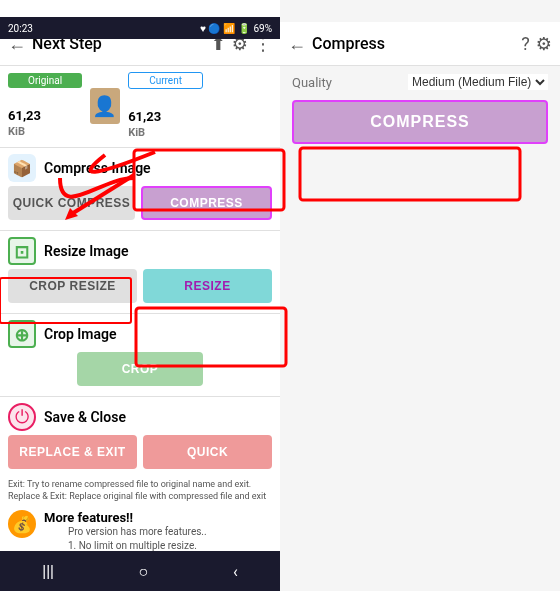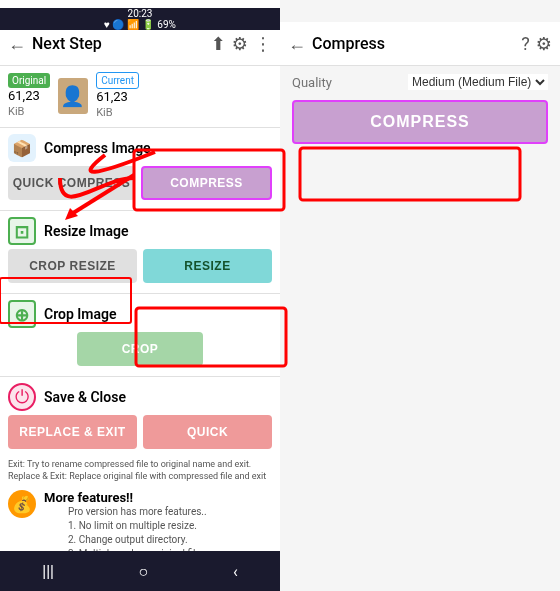--- a/index.html
+++ b/index.html
@@ -16,23 +16,22 @@
     .status-bar {
       height: 22px;
       background: #1a1a2e;
       display: flex;
       align-items: center;
       justify-content: space-between;
       padding: 0 8px;
       font-size: 10px;
       color: #fff;
       position: absolute;
-      top: 8px;
+      top: 17px;
       width: 280px;
-      flex-direction: column;
     }
 
     
     .panel {
       width: 280px;
       height: 591px;
       display: flex;
       flex-direction: column;
       background: #fff;
       position: relative;
@@ -65,33 +64,34 @@
       display: flex;
       align-items: center;
       padding: 6px 8px;
       background: #fff;
       gap: 8px;
     }
     .file-box {
       background: #4caf50;
       color: #fff;
       font-size: 10px;
-      padding: 2px 4px;
+      padding: 2px 20px;
       border-radius: 3px;
       text-align: center;
     }
     .file-box.current {
       background: #fff;
       border: 1px solid #2196f3;
       color: #2196f3;
     }
     .file-size {
       font-size: 13px;
-      font-weight: normal;
+      font-weight: bold;
       color: #000;
+      margin-top: 20px;
     }
     .file-size-unit {
       font-size: 11px;
       color: #777;
     }
     .avatar {
       width: 30px;
       height: 36px;
       background: #c9a87c;
       border-radius: 3px;
@@ -147,21 +147,21 @@
       background: #c8a0d0;
       color: #fff;
       border: 2px solid #e040fb;
     }
     .btn-quick-resize {
       background: #e0e0e0;
       color: #555;
     }
     .btn-resize {
       background: #80d8d8;
-      color: #14532d;
+      color: #a21caf;
     }
     .btn-crop {
       background: #a5d6a7;
       color: #fff;
       flex: 0 0 48%;
       margin: 0 auto;
     }
     .btn-replace {
       background: #ef9a9a;
       color: #fff;

